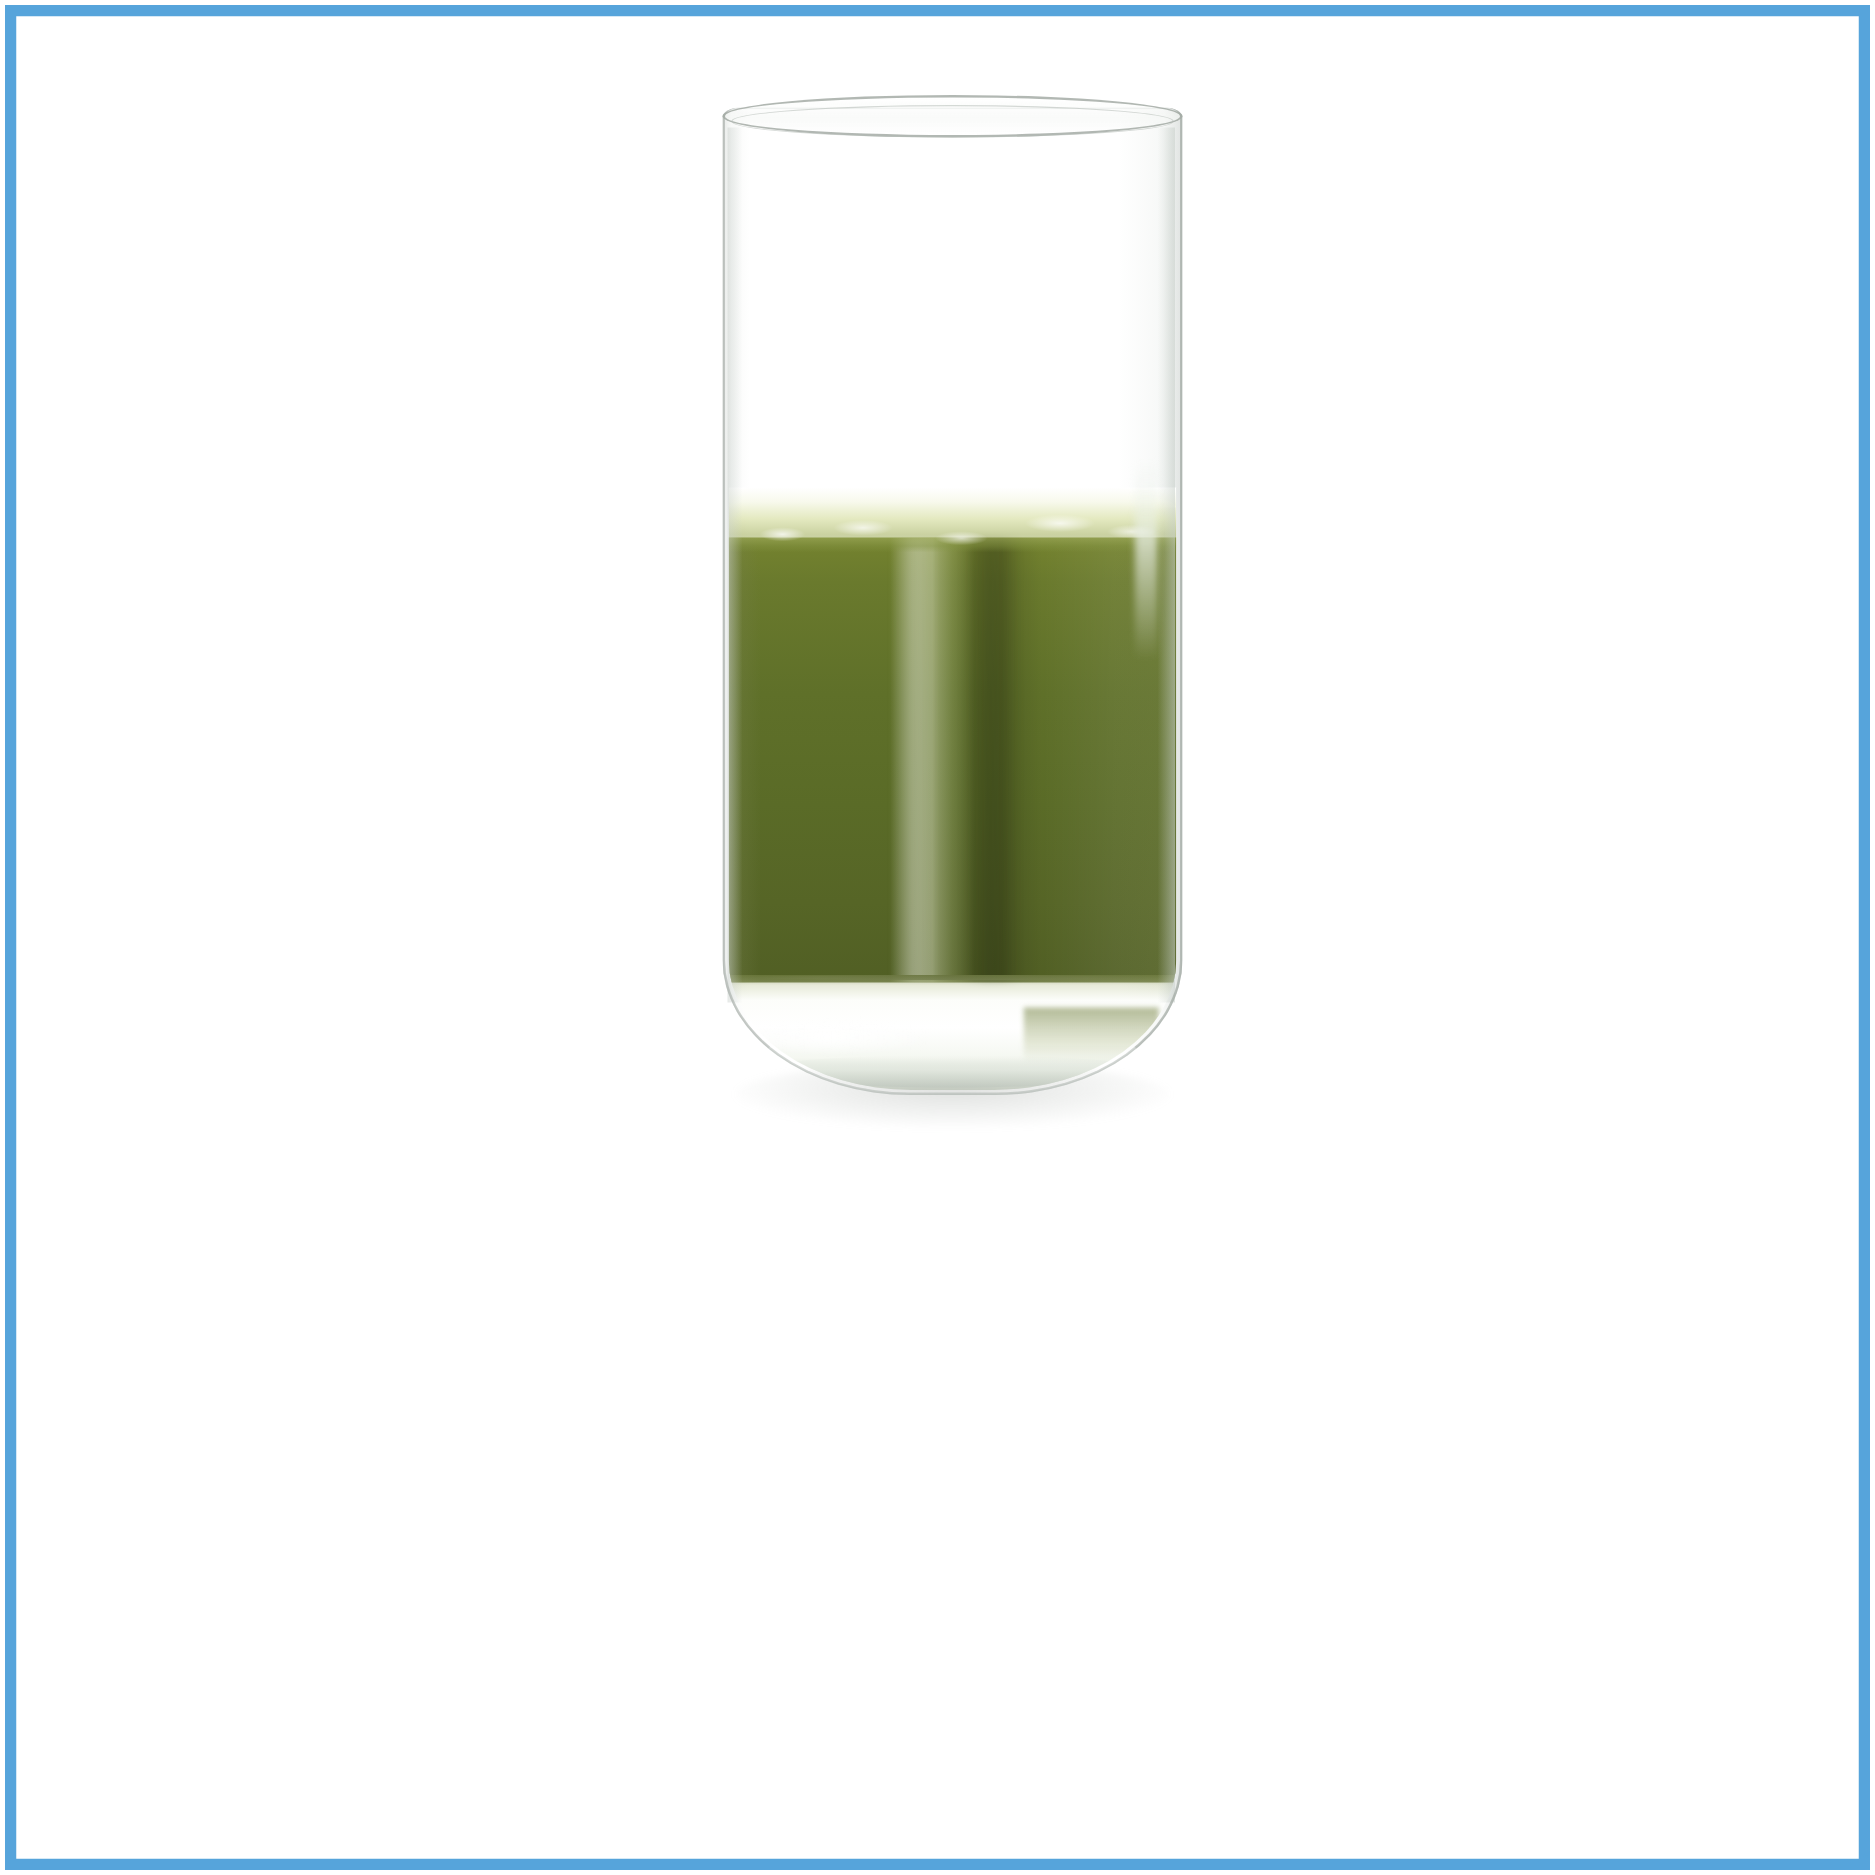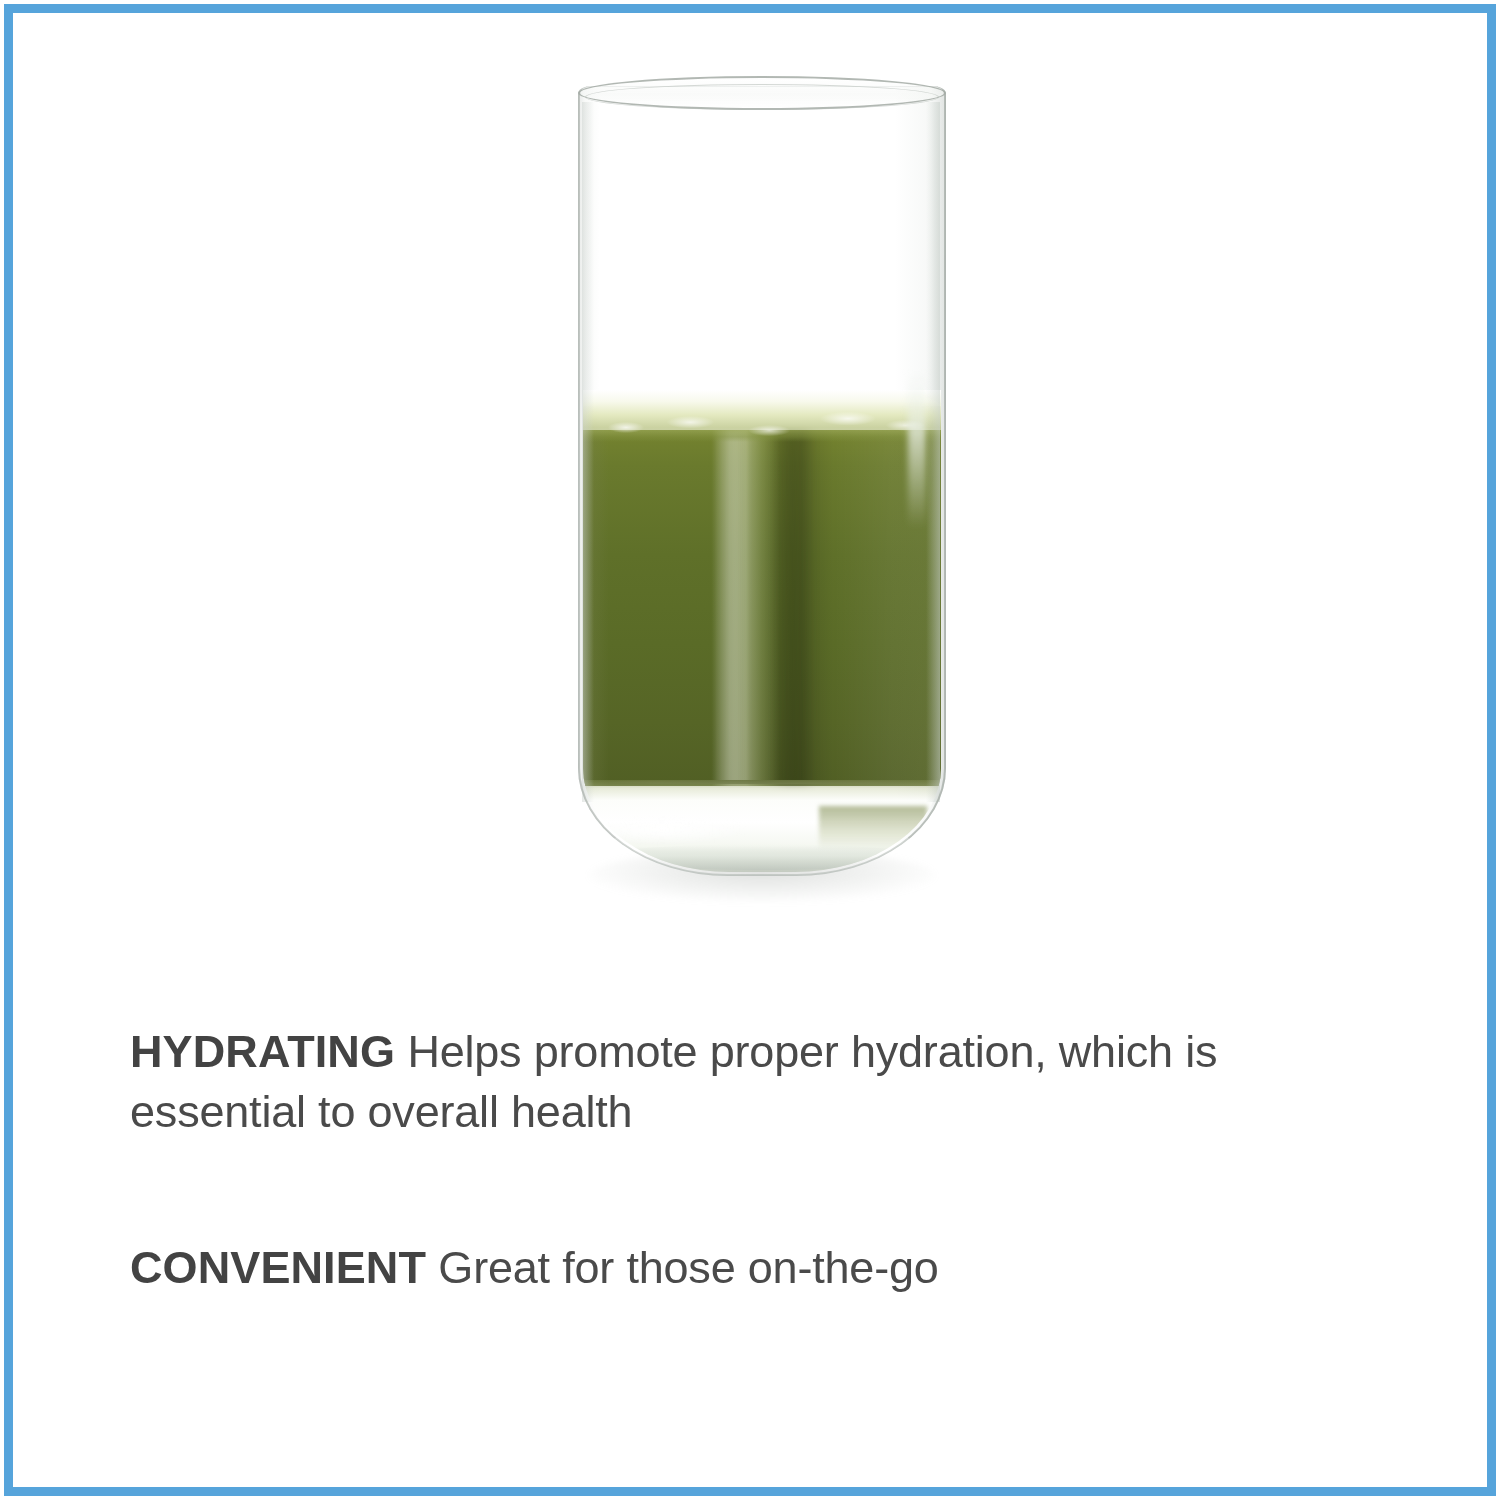--- a/index.html
+++ b/index.html
@@ -375,28 +375,15 @@
       <div class="wall-hi-right"></div>
       <div class="wall-spark"></div>
 
       <div class="glass-outline"></div>
       <div class="rim-outer"></div>
       <div class="rim-inner"></div>
     </div>
 
   </div>
 
-  <div class="copy">
-
-    <p class="benefit">
-      <span class="kw">HYDRATING</span>
-      <span>Helps promote proper hydration, which is essential to overall health</span>
-    </p>
-
-    <p class="benefit">
-      <span class="kw">CONVENIENT</span>
-      <span>Great for those on-the-go</span>
-    </p>
-
-  </div>
 
   <div class="frame"></div>
 </div>
 
 </body></html>

